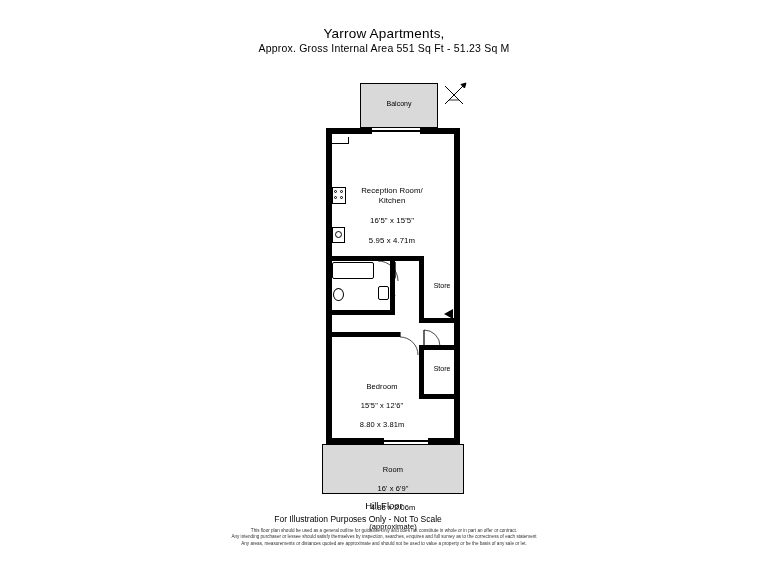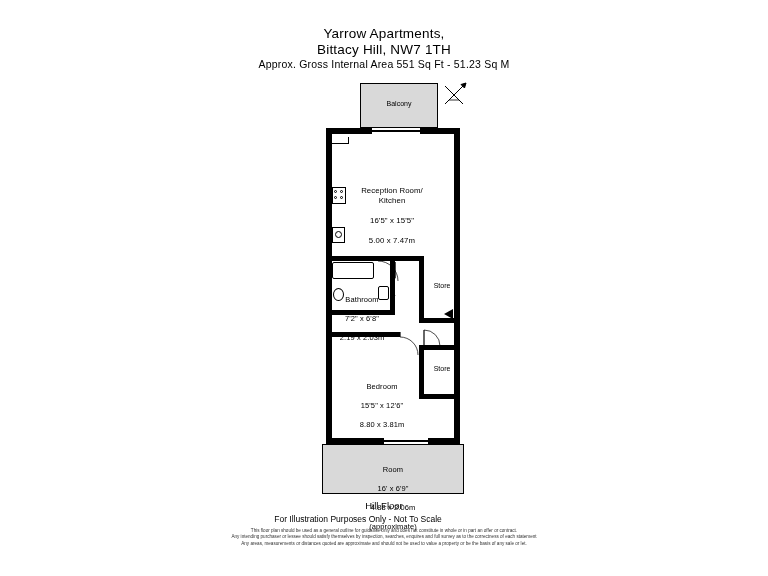--- a/index.html
+++ b/index.html
@@ -159,21 +159,20 @@
     border-right: 9px solid #000;
   }
 </style>
 </head>
 <body>
 
 <div id="plan">
 
   <div class="title-block">
     <div class="title-line1">Yarrow Apartments,</div>
-    <div class="title-line2">Bittacy Hill, NW7 1TH</div>
     <div class="area-line">Approx. Gross Internal Area   551 Sq Ft  -  51.23 Sq M</div>
   </div>
 
   <div class="compass">
     <svg width="34" height="34" viewBox="0 0 34 34">
       <g stroke="#000" stroke-width="1" fill="#000">
         <line x1="17" y1="17" x2="29" y2="5"></line>
         <polygon points="29,5 24,6.5 27.5,10"></polygon>
         <line x1="17" y1="17" x2="8" y2="26"></line>
         <line x1="17" y1="17" x2="26" y2="26"></line>
@@ -195,21 +194,21 @@
     <div class="wall" style="left:442px; top:128px; width:6px; height:128px;"></div>
 
     <div class="wall" style="left:442px; top:256px; width:6px; height:188px;"></div>
 
     <div class="wall" style="left:314px; top:438px; width:134px; height:6px;"></div>
 
     <div class="room-label big" style="left:330px; top:176px; width:100px;">
       <div>Reception Room/
 Kitchen</div>
       <div>16'5" x 15'5"</div>
-      <div>5.00 x 7.47m</div>
+      <div>5.95 x 4.71m</div>
     </div>
 
     <div class="fixture" style="left:320px; top:187px; width:14px; height:17px;"></div>
     <div class="hob-dot" style="left:322px; top:190px;"></div>
     <div class="hob-dot" style="left:328px; top:190px;"></div>
     <div class="hob-dot" style="left:322px; top:196px;"></div>
     <div class="hob-dot" style="left:328px; top:196px;"></div>
 
     <div class="fixture" style="left:320px; top:227px; width:13px; height:16px;"></div>
     <div class="fixture round" style="left:323px; top:231px; width:7px; height:7px;"></div>
@@ -219,25 +218,20 @@
 
     <div class="room-fill" style="left:360px; top:128px; width:48px; height:6px;"></div>
     <div class="thin-line" style="left:360px; top:130px; width:48px; height:2px;"></div>
 
     <div class="wall" style="left:314px; top:256px; width:98px; height:5px;"></div>
 
     <div class="wall" style="left:378px; top:261px; width:5px; height:54px;"></div>
 
     <div class="wall" style="left:314px; top:310px; width:69px; height:5px;"></div>
 
-    <div class="room-label" style="left:321px; top:285px; width:58px;">
-      <div>Bathroom</div>
-      <div>7'2" x 6'8"</div>
-      <div>2.19 x 2.03m</div>
-    </div>
 
     <div class="fixture" style="left:320px; top:262px; width:42px; height:17px; border-radius:2px;"></div>
 
     <div class="fixture round" style="left:321px; top:288px; width:11px; height:13px;"></div>
 
     <div class="fixture" style="left:366px; top:286px; width:11px; height:14px; border-radius:2px;"></div>
 
     <svg class="fp" style="left:0; top:0;" width="768" height="576">
       <path d="M 383 278 A 18 18 0 0 0 383 296" fill="none" stroke="#000" stroke-width="0.8"></path>
       <line x1="383" y1="278" x2="383" y2="262" stroke="#000" stroke-width="1.4"></line>

